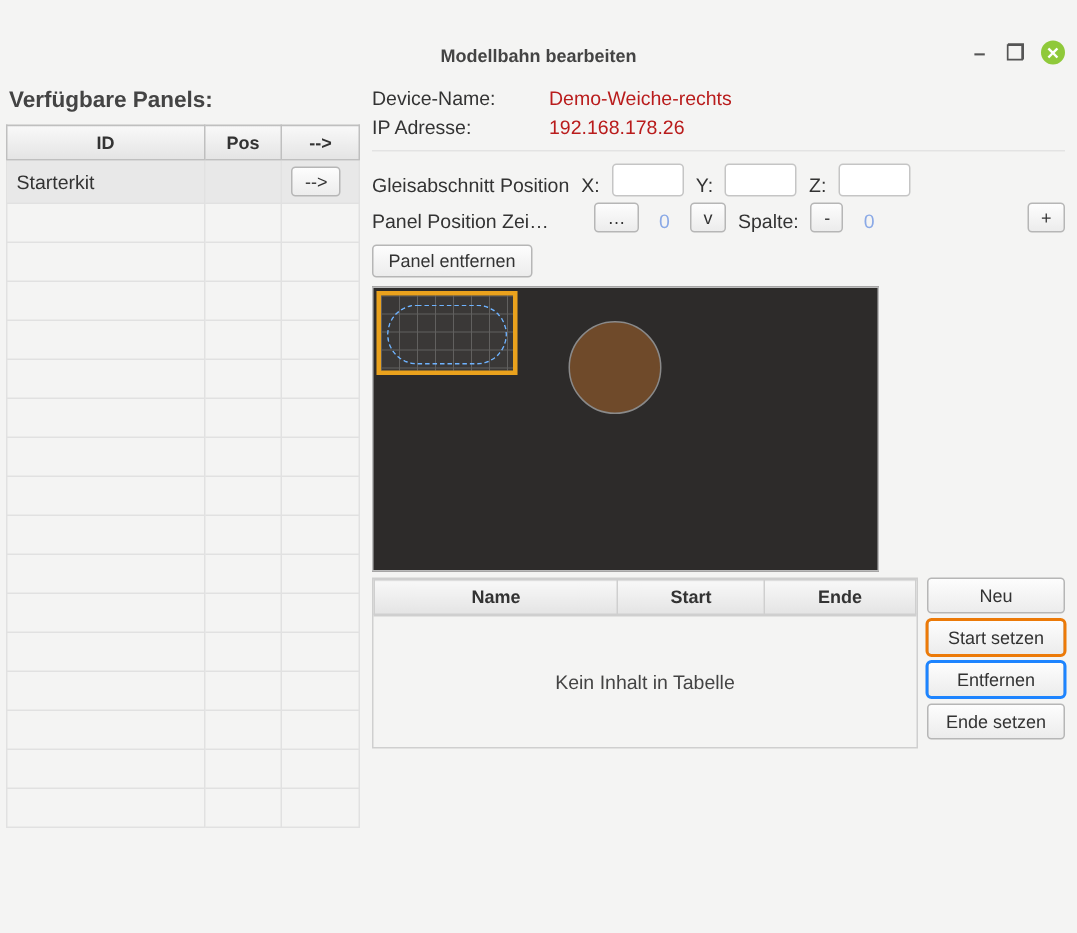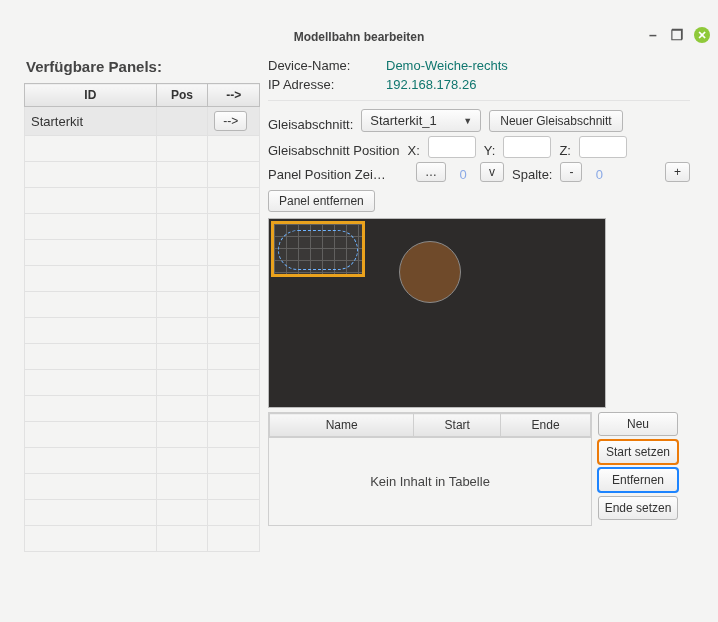--- a/index.html
+++ b/index.html
@@ -2,52 +2,52 @@
 <html><head>
 <meta charset="utf-8">
 <style>
   * { box-sizing: border-box; font-family: "Segoe UI", Arial, sans-serif; }
   body { margin:0; background:#f4f4f3; color:#333; font-size:13px; }
   .window { width:718px; height:622px; margin:0; background:#f4f4f3; position:relative; }
   .titlebar { height:26px; display:flex; align-items:center; justify-content:center; position:relative; font-weight:bold; color:#444; font-size:12px;margin-top:24px; }
   .win-controls { position:absolute; right:8px; top:3px; display:flex; gap:10px; align-items:center;}
   .win-controls span { width:14px; height:14px; display:inline-flex; align-items:center; justify-content:center; font-size:14px; color:#555;}
   .win-close { background:#8fc93a; border-radius:50%; color:#fff!important; font-size:11px!important; width:16px!important; height:16px!important;}
-  .content { display:flex; padding:0 20px;}
+  .content { display:flex; padding:0 0;}
   .left { width:246px; padding:4px 6px 4px 4px;}
   .right { flex:1; padding:4px 8px 4px 2px;}
   .hlabel { font-weight:bold; font-size:15px; color:#444; margin:4px 2px 8px 2px;}
   table.panels { width:100%; border-collapse:collapse; }
   table.panels th { background:linear-gradient(#f8f8f8,#e4e4e4); border:1px solid #bfbfbf; font-size:12px; font-weight:bold; padding:4px 2px; color:#333;}
   table.panels td { border:1px solid #e1e1e1; font-size:13px; padding:4px 6px; height:26px; }
   table.panels tr.sel td { background:#e8e8e8; }
   .btn { background:linear-gradient(#fdfdfd,#ececec); border:1px solid #b6b6b6; border-radius:3px; padding:3px 10px; font-size:12px; color:#333; cursor:pointer; }
   .btn.small{padding:2px 8px;}
   .btn.highlight-orange{outline:2px solid #ec7a08; outline-offset:-1px;}
   .btn.highlight-blue{outline:2px solid #1d84ff; outline-offset:-1px;}
   .row{display:flex; align-items:flex-end; gap:8px; margin:4px 0;}
   .label{color:#333;}
-  .value{color:#0f766e;}
+  .value{color:#b91c1c;}
   .input{border:1px solid #c5c5c5; border-radius:3px; height:22px; width:48px; background:#fff;}
   .numtxt{color:#8aa9e6;}
   hr.sep{border:none;border-top:1px solid #e3e3e3;margin:8px 0;}
   .select { display:inline-flex; align-items:center; gap:4px; border:1px solid #b6b6b6; border-radius:3px; background:linear-gradient(#fdfdfd,#ececec); padding:3px 8px; min-width:120px;}
   .dropicon{font-size:9px; color:#444; margin-left:auto;}
   .preview{ background:#2d2b2a; border:1px solid #bbb; height:190px; margin-top:6px; position:relative;}
   .preview .circle{ width:62px; height:62px; border-radius:50%; background:#6f4a2a; border:1px solid #8a8a8a; position:absolute; left:130px; top:22px;}
   .preview .grid{ position:absolute; left:2px; top:2px; width:94px; height:56px; border:3px solid #eaa21d; background:#3a3837;}
   .preview .grid .lines{ position:absolute; inset:0; background-image:
      linear-gradient(#aaa 1px,transparent 1px),
      linear-gradient(90deg,#aaa 1px,transparent 1px);
      background-size:12px 12px; opacity:.35;}
   .preview .grid .oval{ position:absolute; left:4px; top:6px; width:80px; height:40px; border:1px dashed #6fb3ff; border-radius:20px;}
   .mess-btns{display:flex;flex-direction:column;gap:4px; width:92px;}
-  .mess-btns .btn{width:80px;padding:4px 0;}
+  .mess-btns .btn{width:92px;padding:4px 0;}
   .mess-table{flex:1;border:1px solid #cfcfcf;}
-  .mess-table th{background:linear-gradient(#f8f8f8,#e4e4e4);border:1px solid #cfcfcf;font-size:12px;font-weight:normal;padding:4px;}
+  .mess-table th{background:linear-gradient(#f8f8f8,#e4e4e4);border:1px solid #cfcfcf;font-size:12px;font-weight:bold;padding:4px;}
   .mess-body{height:88px;display:flex;align-items:center;justify-content:center;color:#444;border-top:1px solid #cfcfcf;}
   .right-inner{max-width:468px;}
 </style>
 </head>
 <body>
 
 <div class="window">
 
   <div class="titlebar">
     <span>Modellbahn bearbeiten</span>
@@ -168,28 +168,20 @@
       <div class="row">
         <span class="label" style="width:110px">Device-Name:</span>
         <span class="value">Demo-Weiche-rechts</span>
       </div>
       <div class="row">
         <span class="label" style="width:110px">IP Adresse:</span>
         <span class="value">192.168.178.26</span>
       </div>
       <hr class="sep">
 
-      <div class="row">
-        <span class="label">Gleisabschnitt:</span>
-        <div class="select">
-          <span>Starterkit_1</span>
-          <span class="dropicon">▼</span>
-        </div>
-        <button class="btn">Neuer Gleisabschnitt</button>
-      </div>
 
       <div class="row">
         <span class="label">Gleisabschnitt Position</span>
         <span>X:</span>
         <input class="input" style="">
         <span>Y:</span>
         <input class="input" style="">
         <span>Z:</span>
         <input class="input" style="">
       </div>

